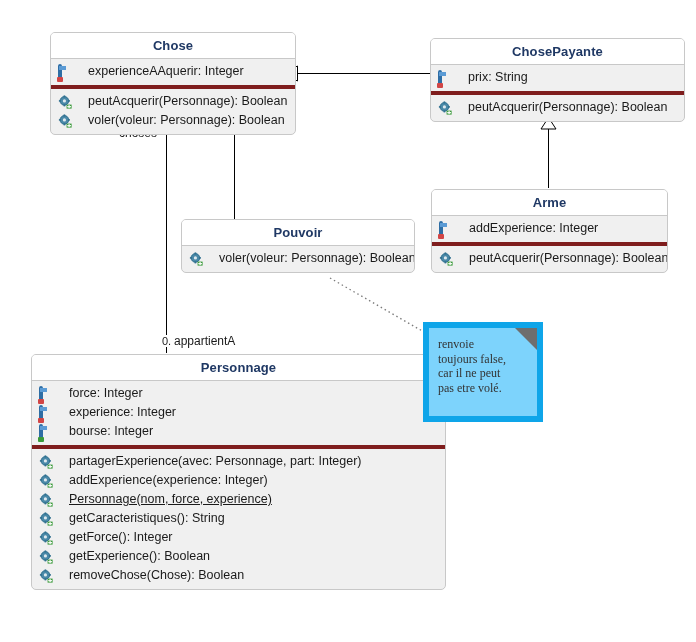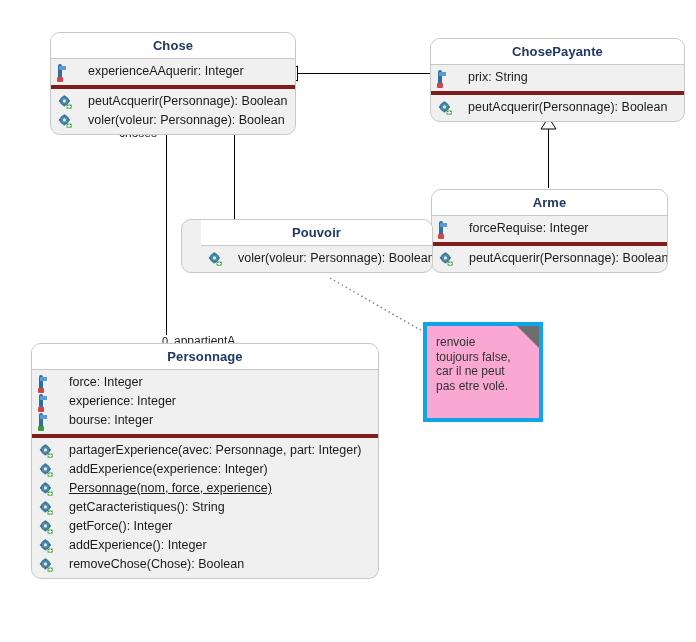--- a/index.html
+++ b/index.html
@@ -9,21 +9,21 @@
     font-size:12.5px;color:#1a1a1a;
     -webkit-font-smoothing:antialiased;
   }
   #canvas{position:absolute;left:0;top:0;width:696px;height:642px;}
 
   
   .uml-class{
     position:absolute;
     background:#f0f0f0;
     border:1px solid #c8c8c8;
-    border-radius:10px;
+    border-radius:5px;
     box-sizing:border-box;
     overflow:hidden;
     z-index:5;
   }
   .uml-title{
     background:#ffffff;
     text-align:center;
     font-weight:bold;
     color:#1f3864;
     font-size:13px;
@@ -87,24 +87,25 @@
     padding:0 2px;line-height:14px;
   }
   .mult{
     position:absolute;z-index:4;background:#ffffff;
     font-size:11px;color:#1a1a1a;white-space:nowrap;line-height:12px;
   }
 
   
   .uml-note{
     position:absolute;
-    background:#f9a8d4;
-    border:4px solid #0ea5e9;
+    background:#7dd3fc;
+    border:6px solid #0ea5e9;
     box-sizing:border-box;
     z-index:5;
+    font-family:Liberation Serif, serif;
   }
   .note-fold{
     position:absolute;top:0;right:0;width:0;height:0;
     border-left:22px solid transparent;
     border-top:22px solid #6e6e6e;
   }
   .note-text{
     padding:9px 8px 4px 9px;
     font-size:12px;line-height:14.5px;color:#333333;white-space:pre-line;
   }
@@ -227,21 +228,21 @@
     </div>
   </div>
 
   <div class="uml-class" style="left:431px;top:189px;width:237px;">
     <div class="uml-title">Arme</div>
     <div class="uml-section">
       <div class="uml-row">
         <span class="ic">
           <span class="ic-attr"></span><span class="ic-badge badge-private"></span>
         </span>
-        <span class="lbl">forceRequise: Integer</span>
+        <span class="lbl">addExperience: Integer</span>
       </div>
     </div>
     <div class="uml-section">
       <div class="uml-row">
         <span class="ic ic-meth">
           <svg width="14" height="14" viewBox="0 0 14 14">
             <circle cx="6.4" cy="5.9" r="4.3" fill="#4a89a8" stroke="#2f6f8f" stroke-width="1"></circle>
             <circle cx="6.4" cy="5.9" r="1.6" fill="#dfe9ee"></circle>
             <rect x="5.6" y="0.4" width="1.6" height="2" fill="#2f6f8f"></rect>
             <rect x="5.6" y="9.4" width="1.6" height="2" fill="#2f6f8f"></rect>
@@ -250,21 +251,21 @@
             <rect x="8.6" y="9.6" width="5" height="4" fill="#3a9a3a"></rect>
             <rect x="10.5" y="10.1" width="1.2" height="3" fill="#ffffff"></rect>
             <rect x="9.2" y="11.1" width="3.8" height="1.2" fill="#ffffff"></rect>
           </svg>
         </span>
         <span class="lbl">peutAcquerir(Personnage): Boolean</span>
       </div>
     </div>
   </div>
 
-  <div class="uml-class" style="left:181px;top:219px;width:252px;padding-left:19px;">
+  <div class="uml-class" style="left:181px;top:219px;width:234px;">
     <div class="uml-title">Pouvoir</div>
     <div class="uml-section">
       <div class="uml-row">
         <span class="ic ic-meth">
           <svg width="14" height="14" viewBox="0 0 14 14">
             <circle cx="6.4" cy="5.9" r="4.3" fill="#4a89a8" stroke="#2f6f8f" stroke-width="1"></circle>
             <circle cx="6.4" cy="5.9" r="1.6" fill="#dfe9ee"></circle>
             <rect x="5.6" y="0.4" width="1.6" height="2" fill="#2f6f8f"></rect>
             <rect x="5.6" y="9.4" width="1.6" height="2" fill="#2f6f8f"></rect>
             <rect x="0.9" y="5.1" width="2" height="1.6" fill="#2f6f8f"></rect>
@@ -272,21 +273,21 @@
             <rect x="8.6" y="9.6" width="5" height="4" fill="#3a9a3a"></rect>
             <rect x="10.5" y="10.1" width="1.2" height="3" fill="#ffffff"></rect>
             <rect x="9.2" y="11.1" width="3.8" height="1.2" fill="#ffffff"></rect>
           </svg>
         </span>
         <span class="lbl">voler(voleur: Personnage): Boolean</span>
       </div>
     </div>
   </div>
 
-  <div class="uml-class" style="left:31px;top:343px;width:348px;">
+  <div class="uml-class" style="left:31px;top:354px;width:415px;">
     <div class="uml-title">Personnage</div>
 
     <div class="uml-section">
       <div class="uml-row">
         <span class="ic">
           <span class="ic-attr"></span><span class="ic-badge badge-private"></span>
         </span>
         <span class="lbl">force: Integer</span>
       </div>
       <div class="uml-row">
@@ -391,21 +392,21 @@
               <circle cx="6.4" cy="5.9" r="1.6" fill="#dfe9ee"></circle>
               <rect x="5.6" y="0.4" width="1.6" height="2" fill="#2f6f8f"></rect>
               <rect x="5.6" y="9.4" width="1.6" height="2" fill="#2f6f8f"></rect>
               <rect x="0.9" y="5.1" width="2" height="1.6" fill="#2f6f8f"></rect>
               <rect x="9.9" y="5.1" width="2" height="1.6" fill="#2f6f8f"></rect>
               <rect x="8.6" y="9.6" width="5" height="4" fill="#3a9a3a"></rect>
               <rect x="10.5" y="10.1" width="1.2" height="3" fill="#ffffff"></rect>
               <rect x="9.2" y="11.1" width="3.8" height="1.2" fill="#ffffff"></rect>
             </svg>
         </span>
-        <span class="lbl">addExperience(): Integer</span>
+        <span class="lbl">getExperience(): Boolean</span>
       </div>
       <div class="uml-row">
         <span class="ic ic-meth">
           <svg width="14" height="14" viewBox="0 0 14 14">
               <circle cx="6.4" cy="5.9" r="4.3" fill="#4a89a8" stroke="#2f6f8f" stroke-width="1"></circle>
               <circle cx="6.4" cy="5.9" r="1.6" fill="#dfe9ee"></circle>
               <rect x="5.6" y="0.4" width="1.6" height="2" fill="#2f6f8f"></rect>
               <rect x="5.6" y="9.4" width="1.6" height="2" fill="#2f6f8f"></rect>
               <rect x="0.9" y="5.1" width="2" height="1.6" fill="#2f6f8f"></rect>
               <rect x="9.9" y="5.1" width="2" height="1.6" fill="#2f6f8f"></rect>

